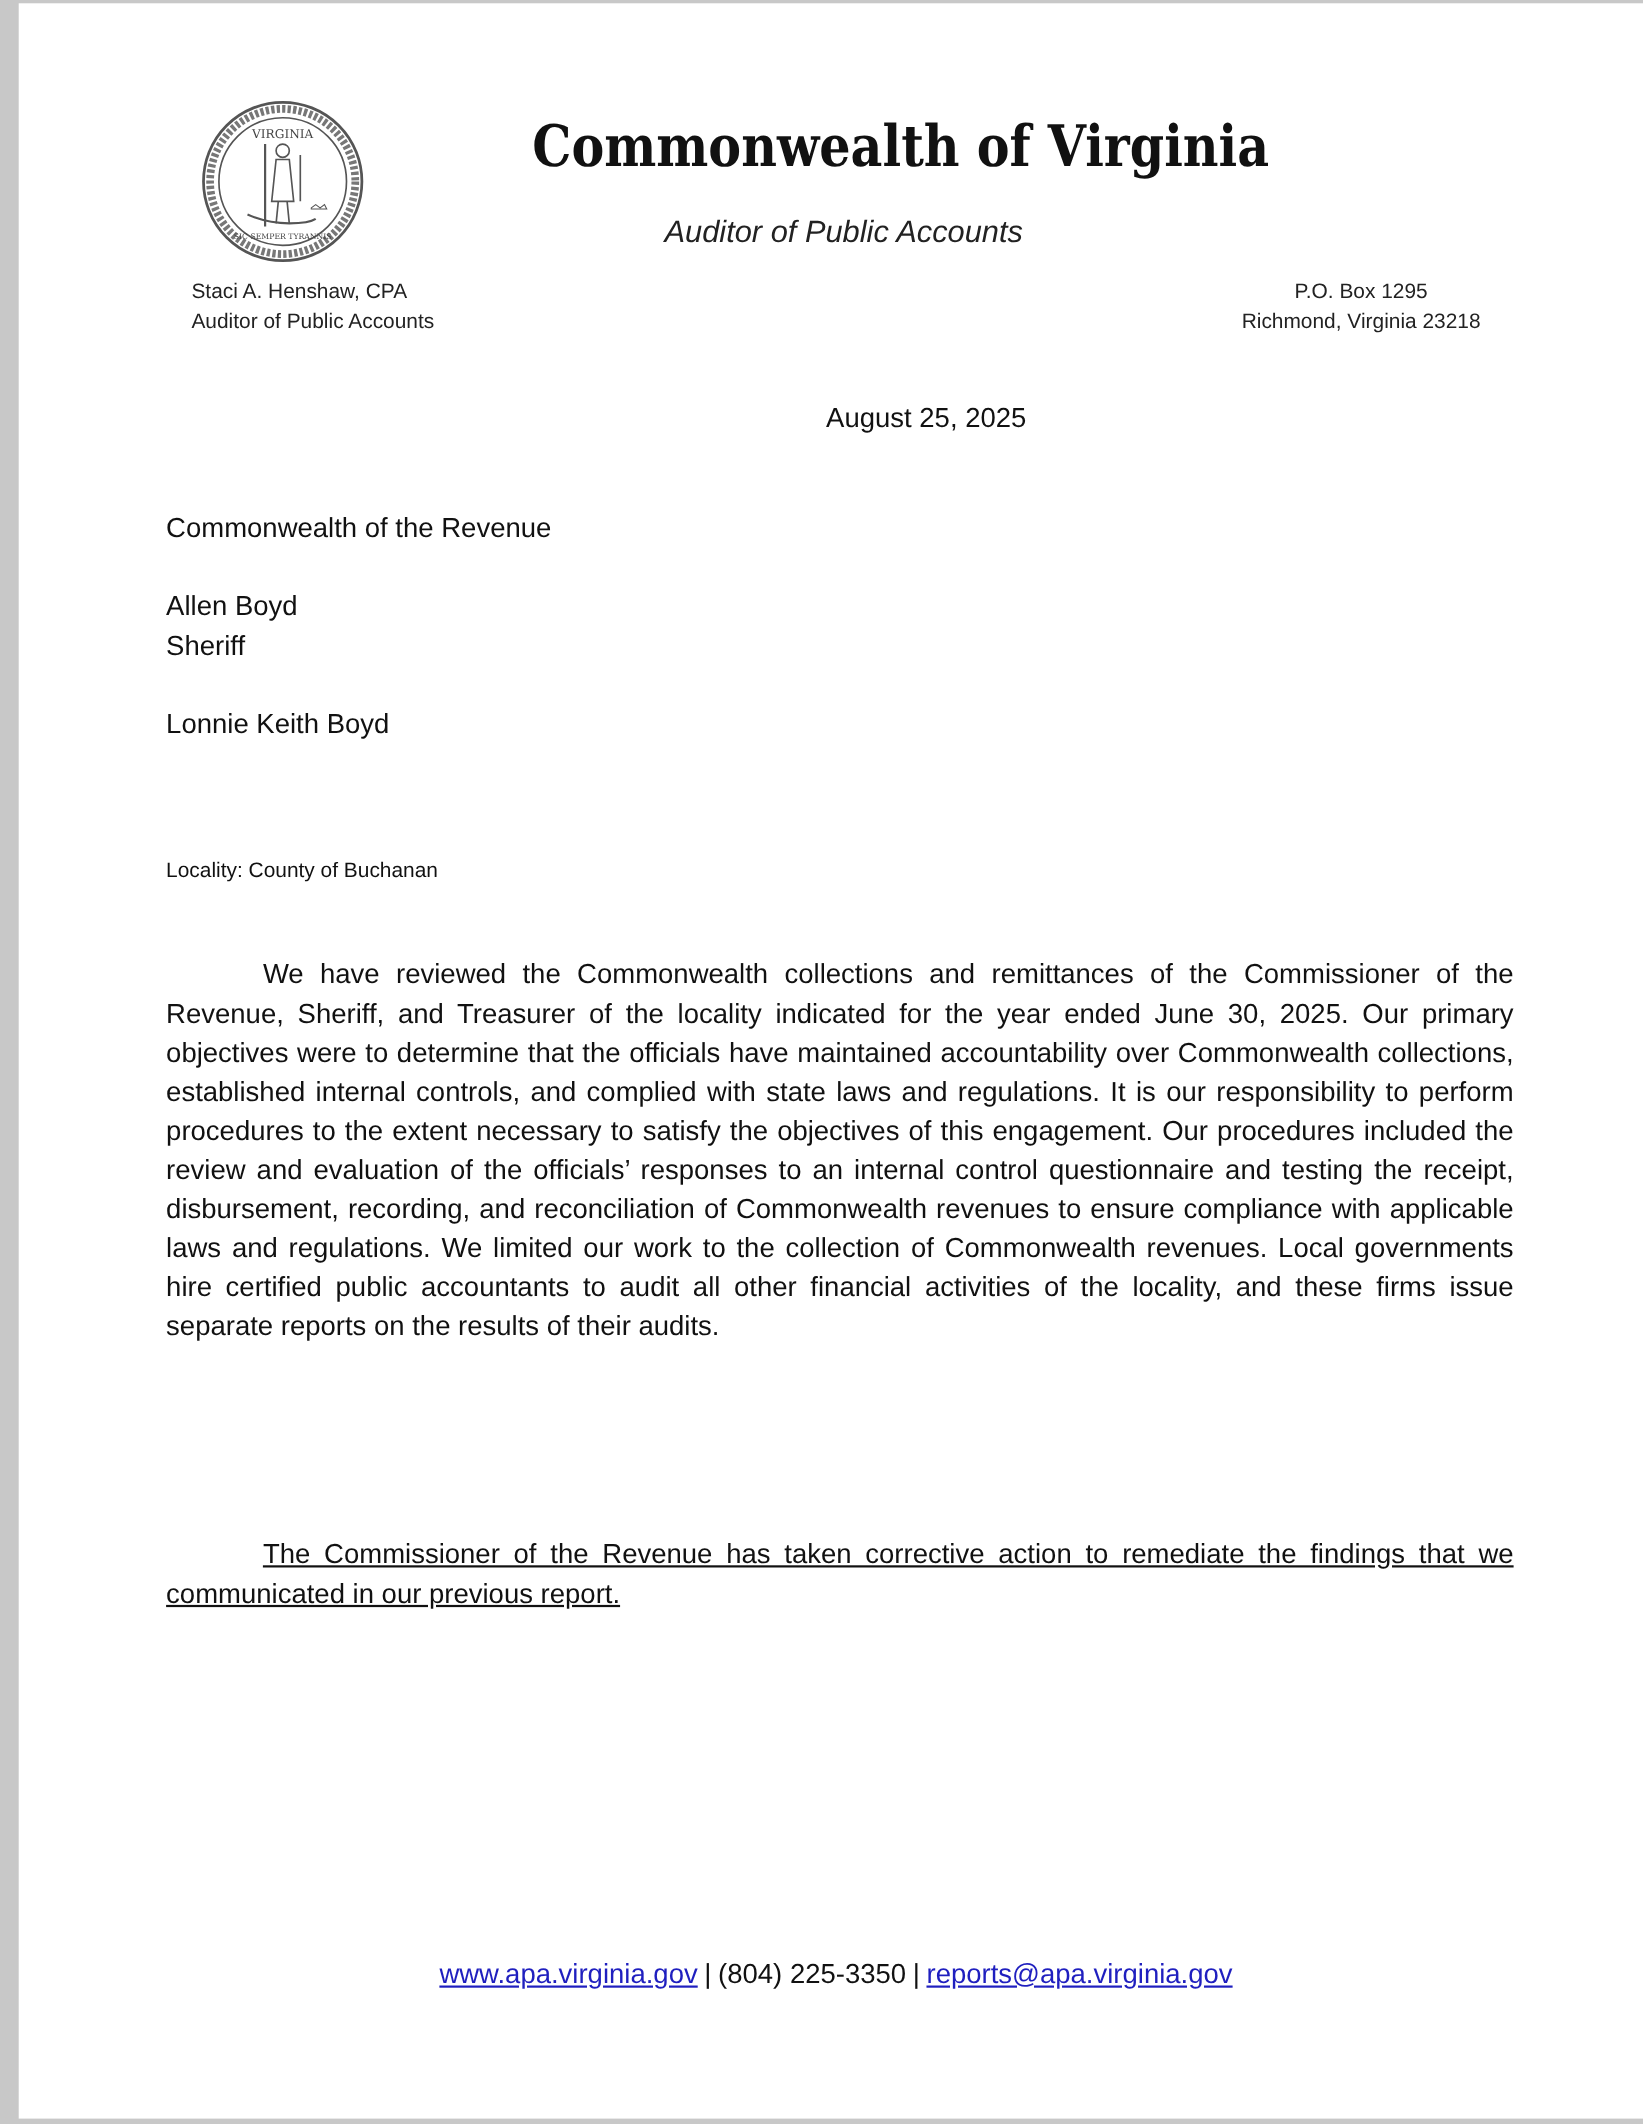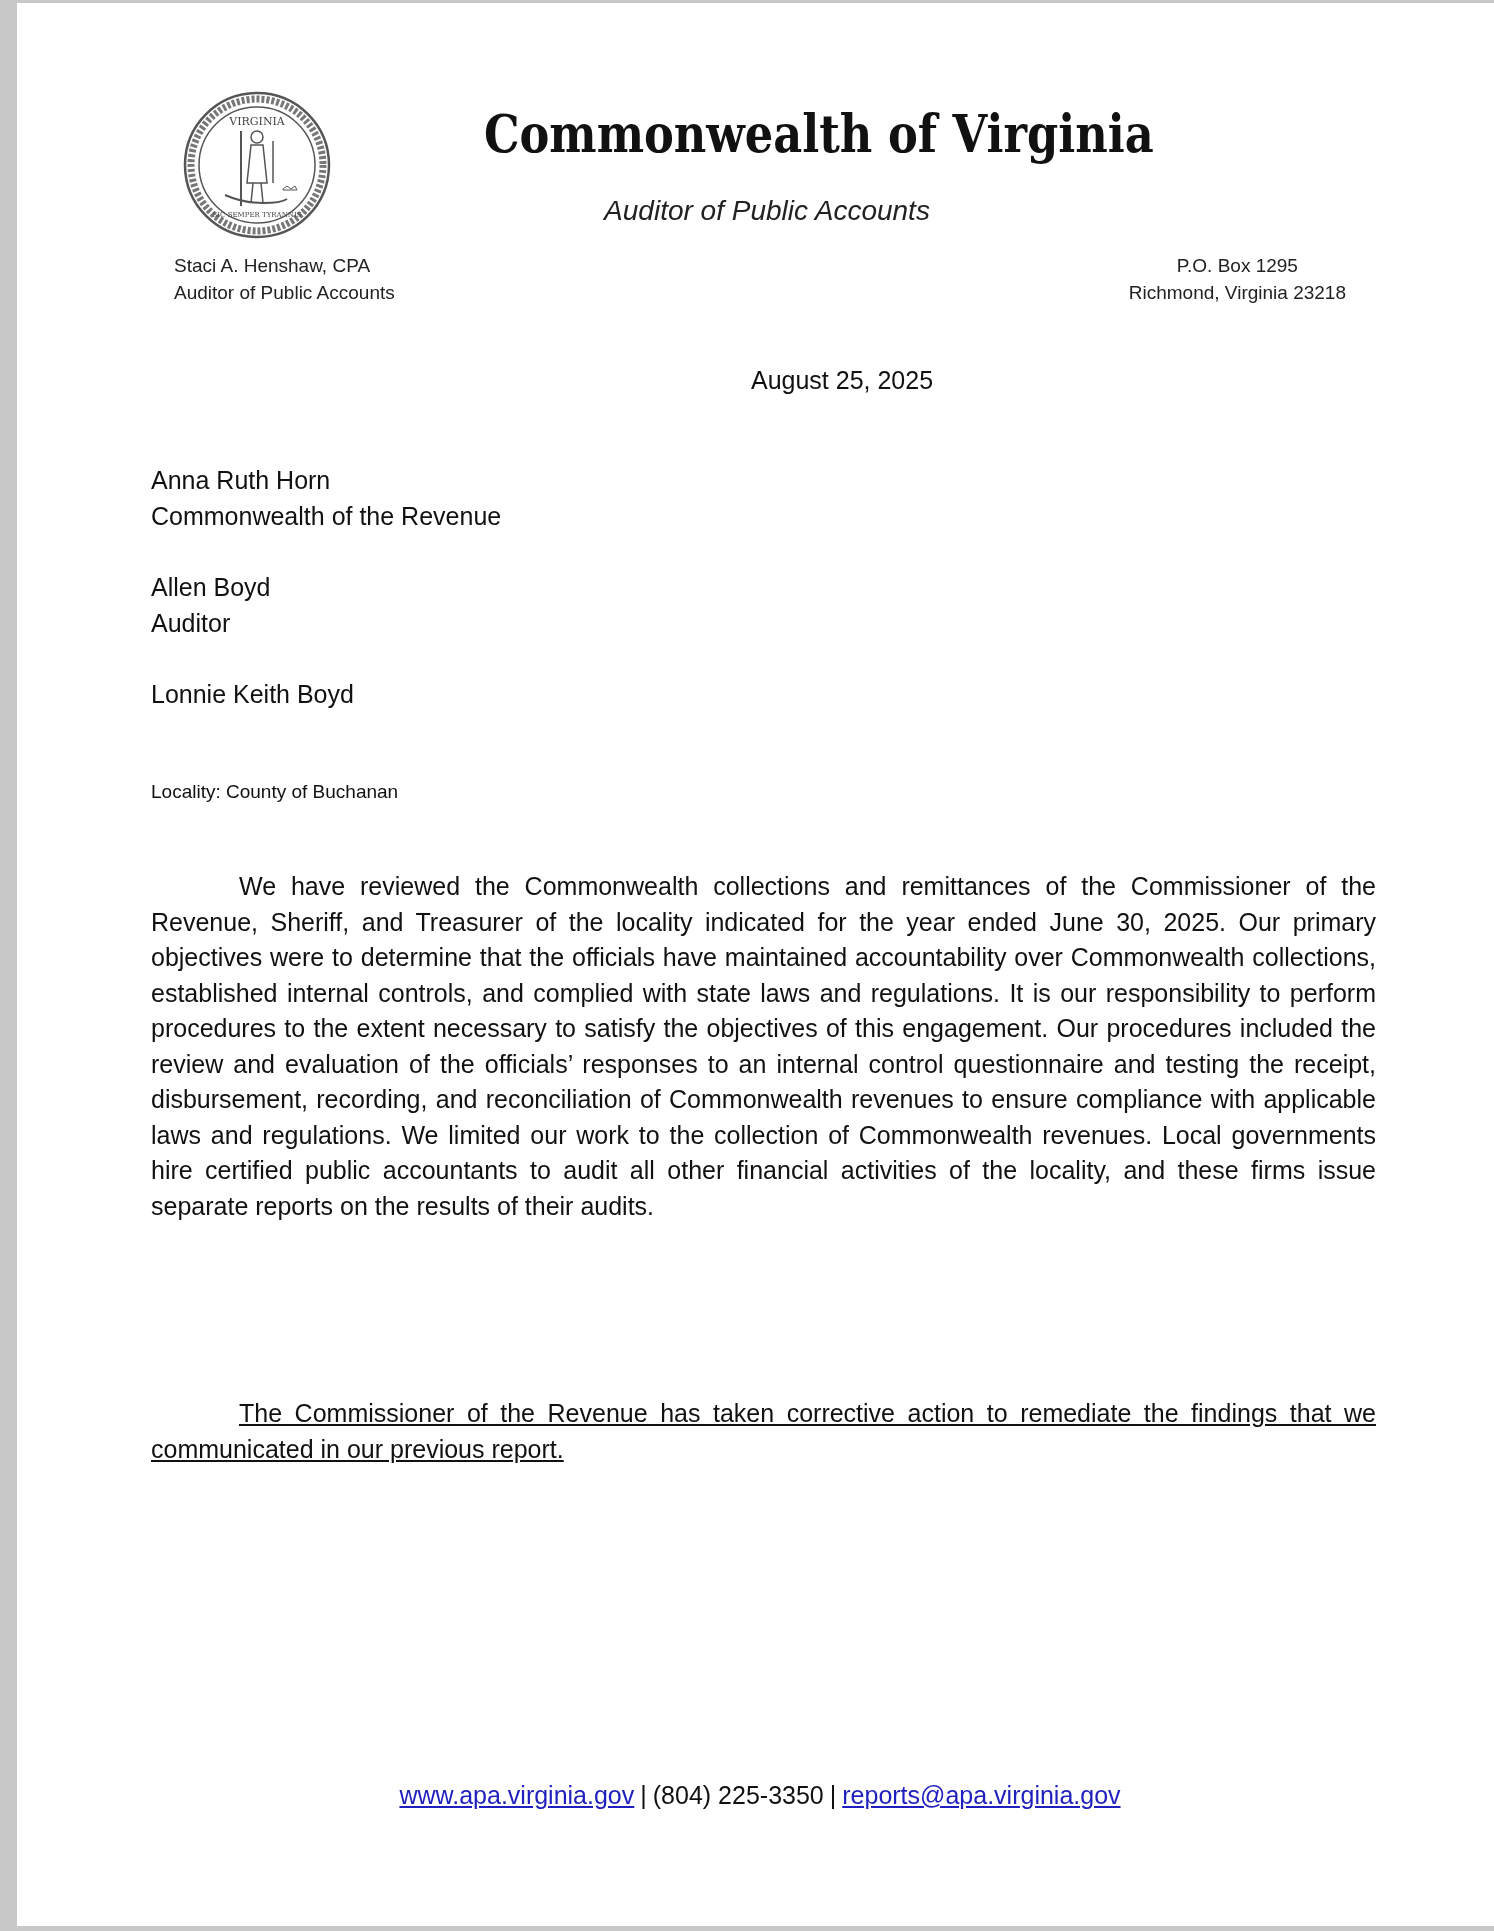--- a/index.html
+++ b/index.html
@@ -157,26 +157,25 @@
 
   <div class="hdr-right">
     <div>P.O. Box 1295</div>
     <div>Richmond, Virginia 23218</div>
   </div>
 
   <div class="date">August 25, 2025</div>
 
   <div class="recipients">
     <div class="recipient-block">
-      <div>Anna Ruth Horn</div>
       <div>Commonwealth of the Revenue</div>
     </div>
     <div class="recipient-block">
       <div>Allen Boyd</div>
-      <div>Auditor</div>
+      <div>Sheriff</div>
     </div>
     <div class="recipient-block">
       <div>Lonnie Keith Boyd</div>
     </div>
   </div>
 
   <div class="locality">Locality: County of Buchanan</div>
 
   <p class="body-text p1">We have reviewed the Commonwealth collections and remittances of the Commissioner of the Revenue, Sheriff, and Treasurer of the locality indicated for the year ended June 30, 2025.  Our primary objectives were to determine that the officials have maintained accountability over Commonwealth collections, established internal controls, and complied with state laws and regulations.  It is our responsibility to perform procedures to the extent necessary to satisfy the objectives of this engagement.  Our procedures included the review and evaluation of the officials’ responses to an internal control questionnaire and testing the receipt, disbursement, recording, and reconciliation of Commonwealth revenues to ensure compliance with applicable laws and regulations.  We limited our work to the collection of Commonwealth revenues.  Local governments hire certified public accountants to audit all other financial activities of the locality, and these firms issue separate reports on the results of their audits.</p>
   <p class="body-text p3">The Commissioner of the Revenue has taken corrective action to remediate the findings that we communicated in our previous report.</p>

